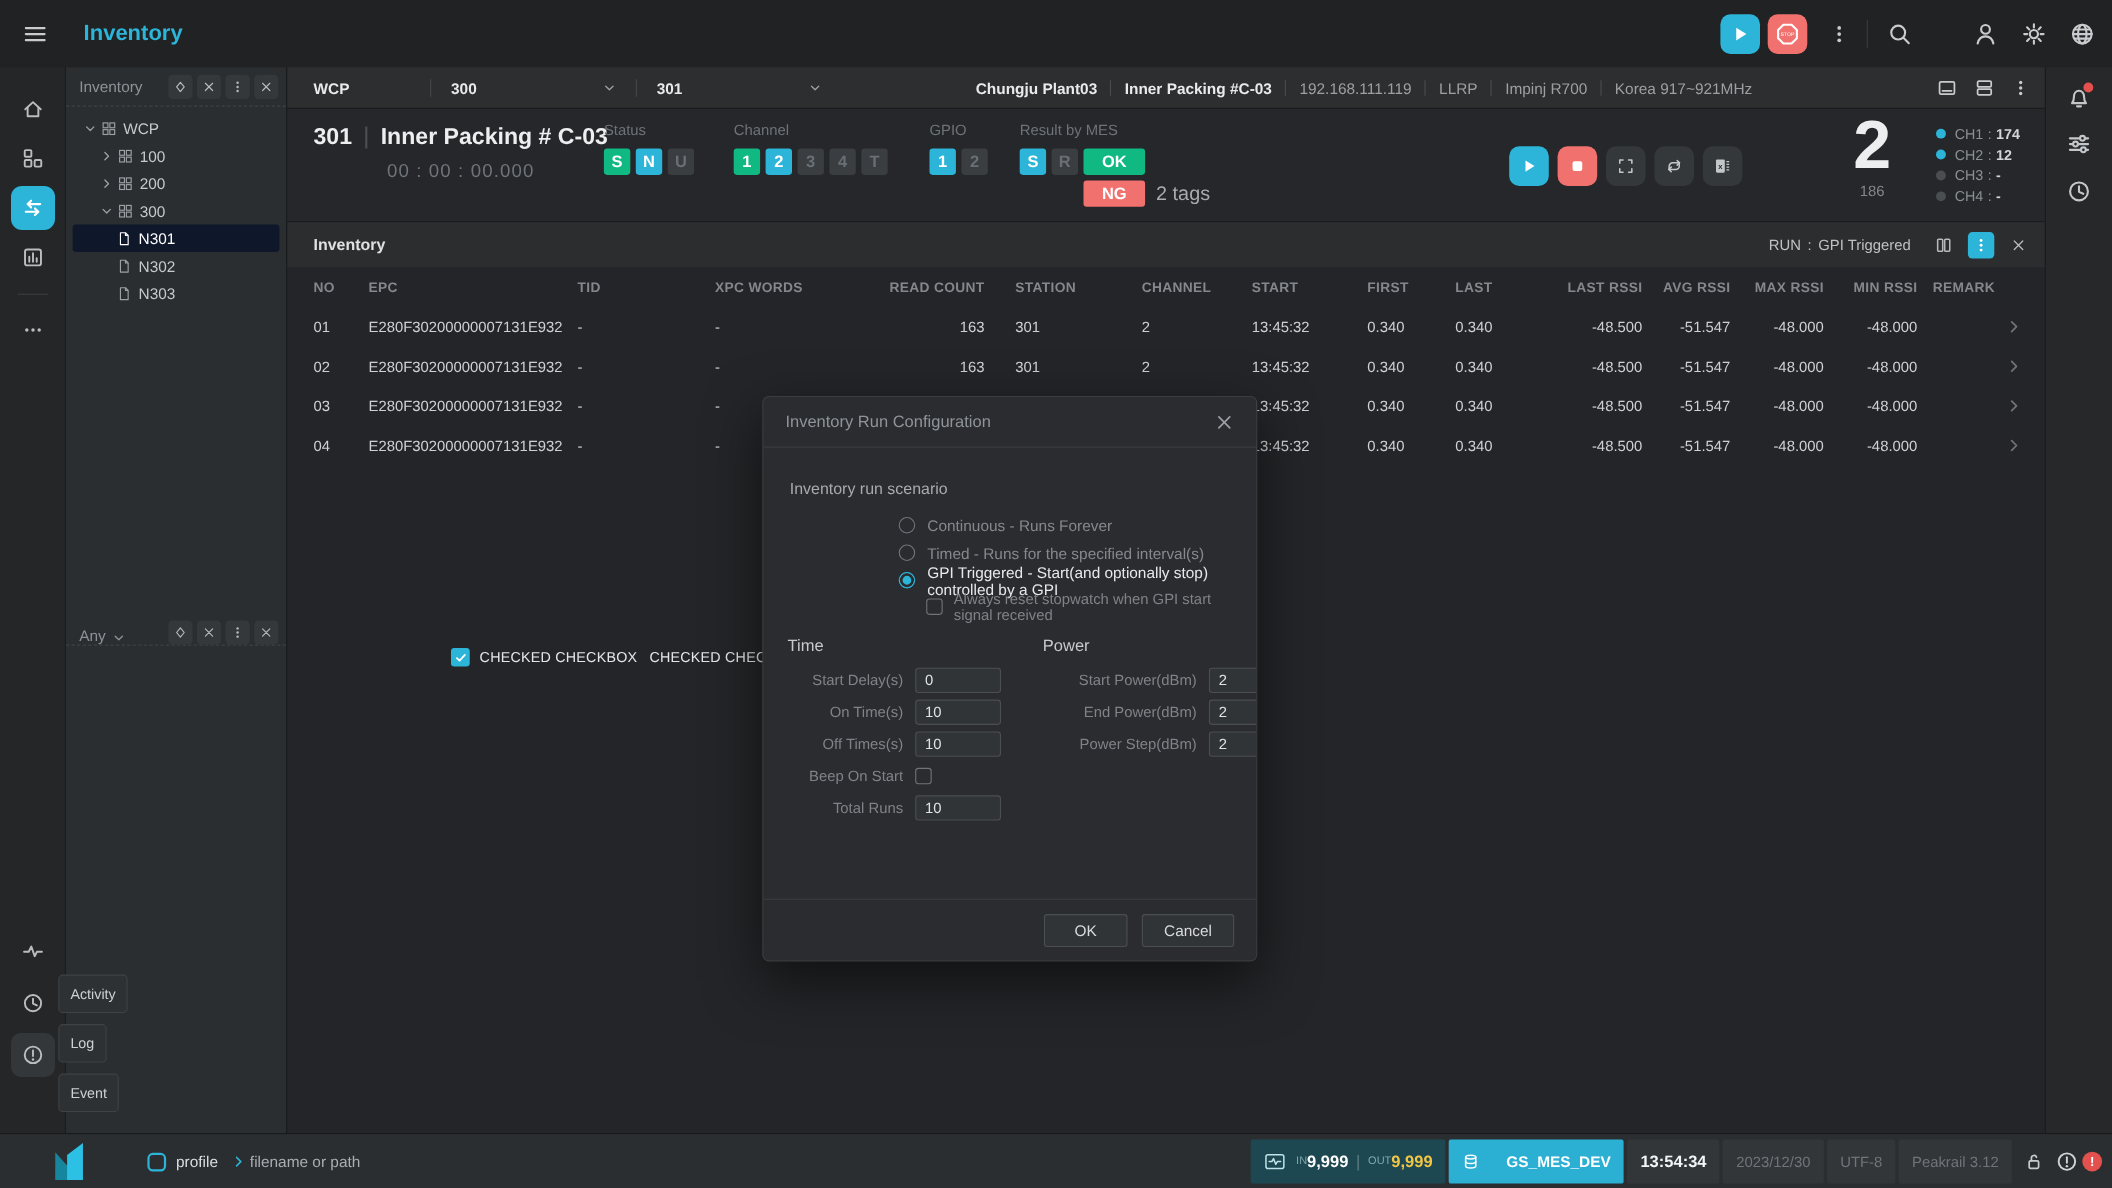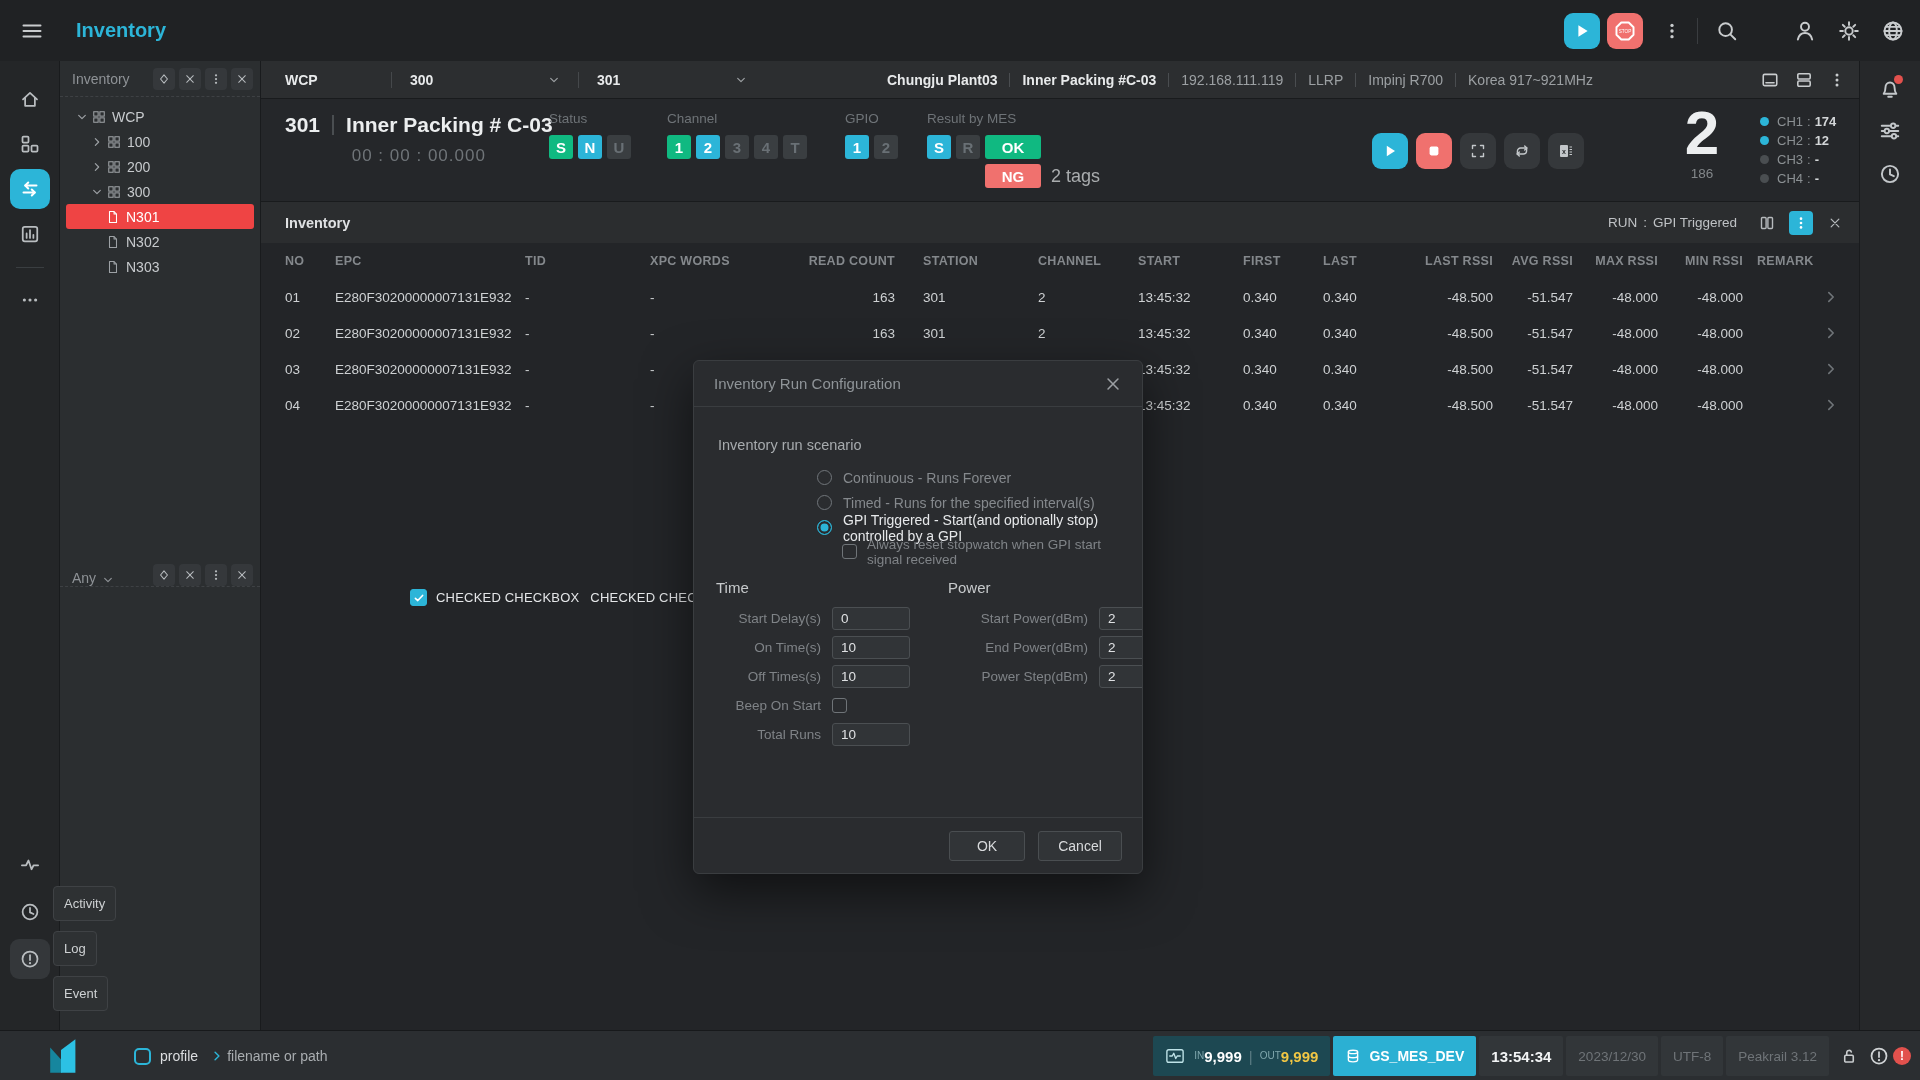--- a/index.html
+++ b/index.html
@@ -43,21 +43,21 @@
 
   
   .tree{position:absolute;left:60px;top:61px;width:201px;height:969px;background:var(--panel);border-right:1px solid var(--line);z-index:2}
   .tree-hd{display:flex;align-items:center;height:36px;padding:0 7px 0 12px;border-bottom:1px dashed #3e4144}
   .tree-hd .t{color:#8e9296;font-size:14px;margin-right:auto}
   .chip{width:22px;height:22px;border-radius:4px;background:var(--chip);color:#b6babd;border:none;cursor:pointer;
     display:flex;align-items:center;justify-content:center;margin-left:4px;font-size:13px}
   .titem{display:flex;align-items:center;height:25px;margin:0 6px;border-radius:3px;font-size:14px;color:#c7cacd;cursor:pointer}
   .titem .tic{color:#9da1a5;margin-right:6px}
   .titem .chev{color:#9da1a5;margin-right:4px}
-  .titem.sel{background:#ef4444;color:#fff}
+  .titem.sel{background:#0f172a;color:#fff}
   .titem.sel .tic,.titem.sel .chev{color:#fff}
   .tree-list{padding-top:7px}
   .tree-filter{position:absolute;left:0;top:490px;width:100%;}
   .tf-row{display:flex;align-items:flex-end;height:36px;padding:0 7px 0 12px;border-bottom:1px dashed #3e4144}
   .tf-row .t{color:#8e9296;font-size:14px;margin-right:6px}
   .tf-row .chev{color:#8e9296;margin-right:auto}
 
   
   .rstrip{position:absolute;left:1859px;top:61px;width:61px;height:969px;background:#26282a;border-left:1px solid var(--line);
     display:flex;flex-direction:column;align-items:center;padding-top:16px;z-index:2}
@@ -189,21 +189,21 @@
   .sb-right{position:absolute;right:5px;top:5px;height:40px;display:flex;gap:3px;align-items:center}
   .cell{height:40px;display:flex;align-items:center;padding:0 12px;background:#323639;border-radius:2px;
     font-size:13.5px;color:#6f7478}
   .cell.plain{background:transparent;padding:0 8px;color:#c9ccce}
   .cell.io{background:#1d4852;gap:9px;color:#bfe3e8}
   .iocol{display:flex;flex-direction:row;align-items:flex-end;line-height:1}
   .iocol .k{font-size:10px;color:#7fa7ad;margin-bottom:3px}
   .iocol .v{font-size:15px;font-weight:bold;color:#fff}
   .iocol.out .v{color:var(--yellow)}
   .iodiv{color:#5b7c84;font-size:15px;margin:0 -2px}
-  .cell.db{background:#2bb0d3;color:#fff;font-weight:bold;font-size:14px;gap:8px}
+  .cell.db{background:#2bb0d3;color:#fff;font-weight:bold;font-size:14px;gap:24px}
   .cell.time{color:#f2f4f5;font-weight:bold;font-size:15px}
   .alertwrap{position:relative;display:flex;align-items:center;gap:4px;padding-right:4px}
   .redbadge{width:18px;height:18px;border-radius:50%;background:#e2514d;color:#fff;font-size:12px;font-weight:bold;
     display:flex;align-items:center;justify-content:center}
 </style>
 </head>
 <body>
 
 <div class="topbar">
   <button class="tb-ic">

